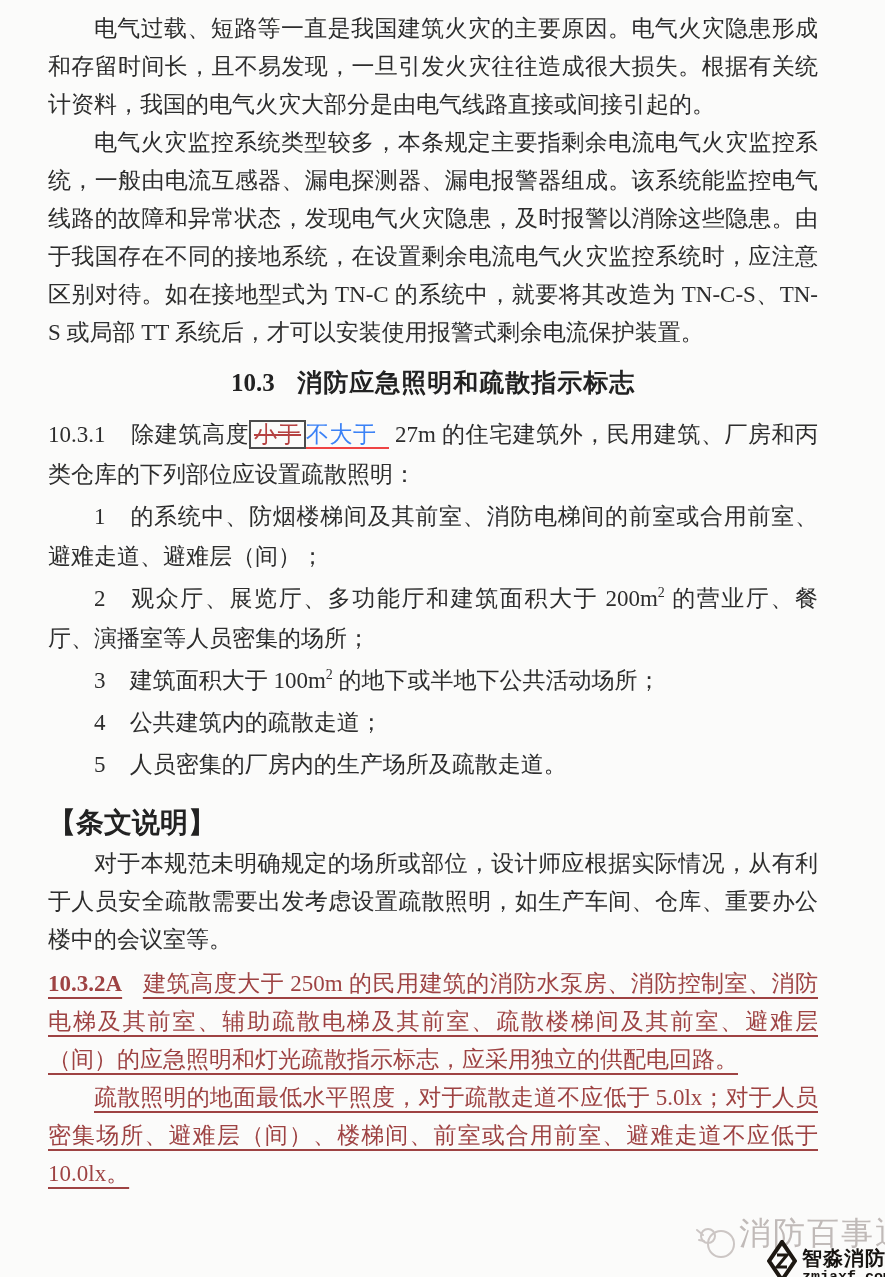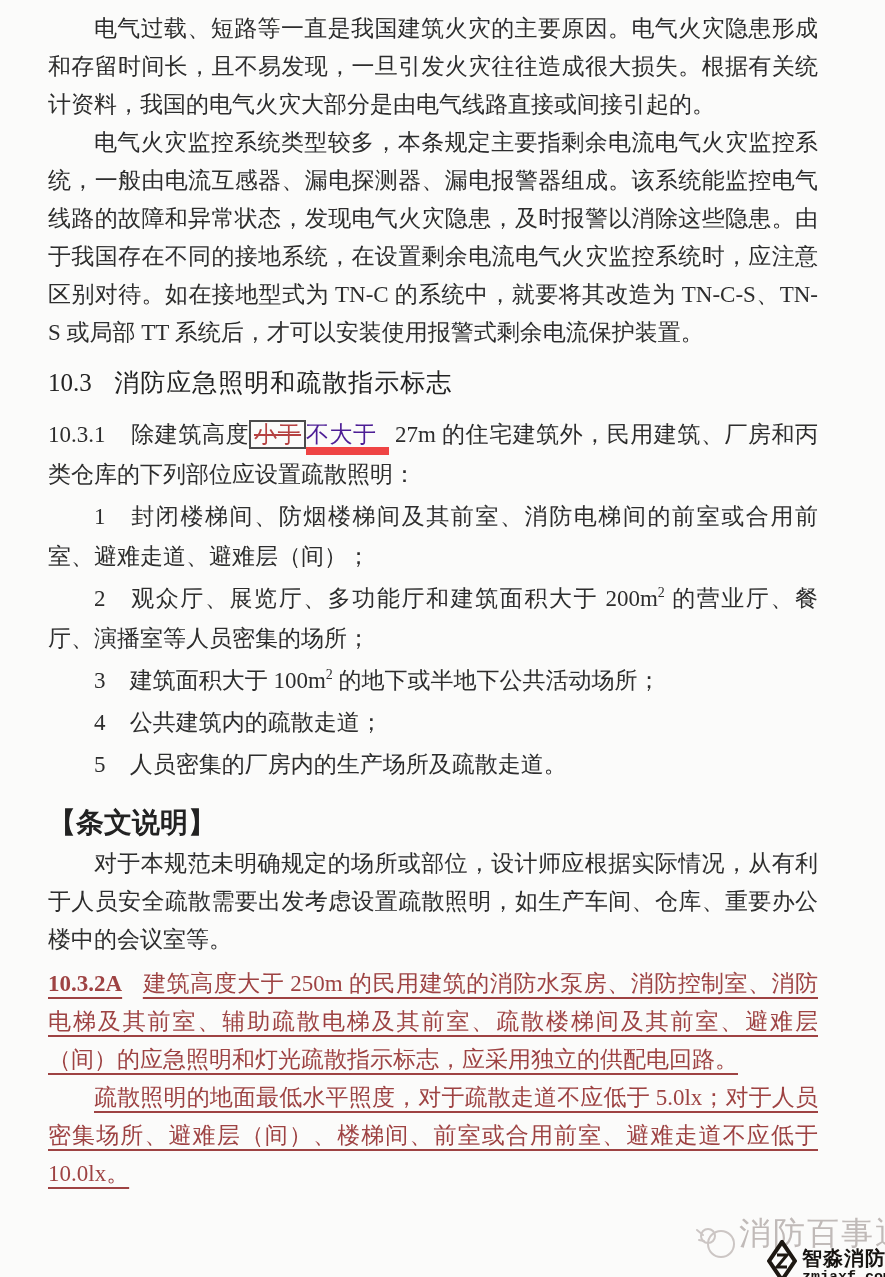--- a/index.html
+++ b/index.html
@@ -12,40 +12,40 @@
     padding:10px 67px 0 48px;
     font-family:"Liberation Serif", serif;
     font-size:23px;
     line-height:38px;
     color:#2d2d2d;
     overflow:hidden;
   }
   p { margin:0; text-align:justify; }
   .indent { text-indent:2em; }
   .section-heading {
-    text-align:left; text-indent:0;
-    font-weight:normal; font-size:25px;
+    text-align:center; text-indent:0;
+    font-weight:bold; font-size:25px;
     margin:10px 0 12px 0;
     line-height:40px;
     color:#222;
   }
   .section-heading .num { font-family:"Liberation Serif", serif; margin-right:0.9em; }
   .section-heading .title { font-family:"Liberation Sans", sans-serif; letter-spacing:1px; }
   .clause { text-indent:0; line-height:40px; }
   .clause-num { margin-right:1.1em; }
   .del-text {
     color:#b54141;
     text-decoration:line-through;
     text-decoration-color:#b54141;
     border:2px solid #4c4c4c;
     padding:0 3px;
   }
   .ins-text {
-    color:#4c1d95;
-    border-bottom:8px solid #ef4444;
+    color:#3b82f6;
+    border-bottom:2px solid #ef4444;
     padding-right:12px;
   }
   .item { text-indent:2em; line-height:40px; margin:2px 0; }
   .item-num { margin-right:1.05em; }
   sup { font-size:14px; line-height:0; }
   .commentary-label {
     font-family:Liberation Mono, monospace;
     font-weight:bold; font-size:28px;
     text-indent:0; line-height:40px;
     margin-top:20px; color:#222;
@@ -93,21 +93,21 @@
 
   <p class="section-heading">
     <span class="num">10.3</span><span class="title">消防应急照明和疏散指示标志</span>
   </p>
 
   <p class="clause">
     <span class="clause-num">10.3.1</span><span>除建筑高度</span><span class="del-text">小于</span><span class="ins-text">不大于</span><span> 27m 的住宅建筑外，民用建筑、厂房和丙类仓库的下列部位应设置疏散照明：</span>
   </p>
 
   <p class="item">
-    <span class="item-num">1</span><span>封闭楼梯间、防烟楼梯间及其前室、消防电梯间的前室或合用前室、避难走道、避难层（间）；</span>
+    <span class="item-num">1</span><span>的系统中、防烟楼梯间及其前室、消防电梯间的前室或合用前室、避难走道、避难层（间）；</span>
   </p>
 
   <p class="item">
     <span class="item-num">2</span><span>观众厅、展览厅、多功能厅和建筑面积大于 200m</span><sup>2</sup><span> 的营业厅、餐厅、演播室等人员密集的场所；</span>
   </p>
 
   <p class="item">
     <span class="item-num">3</span><span>建筑面积大于 100m</span><sup>2</sup><span> 的地下或半地下公共活动场所；</span>
   </p>
 

